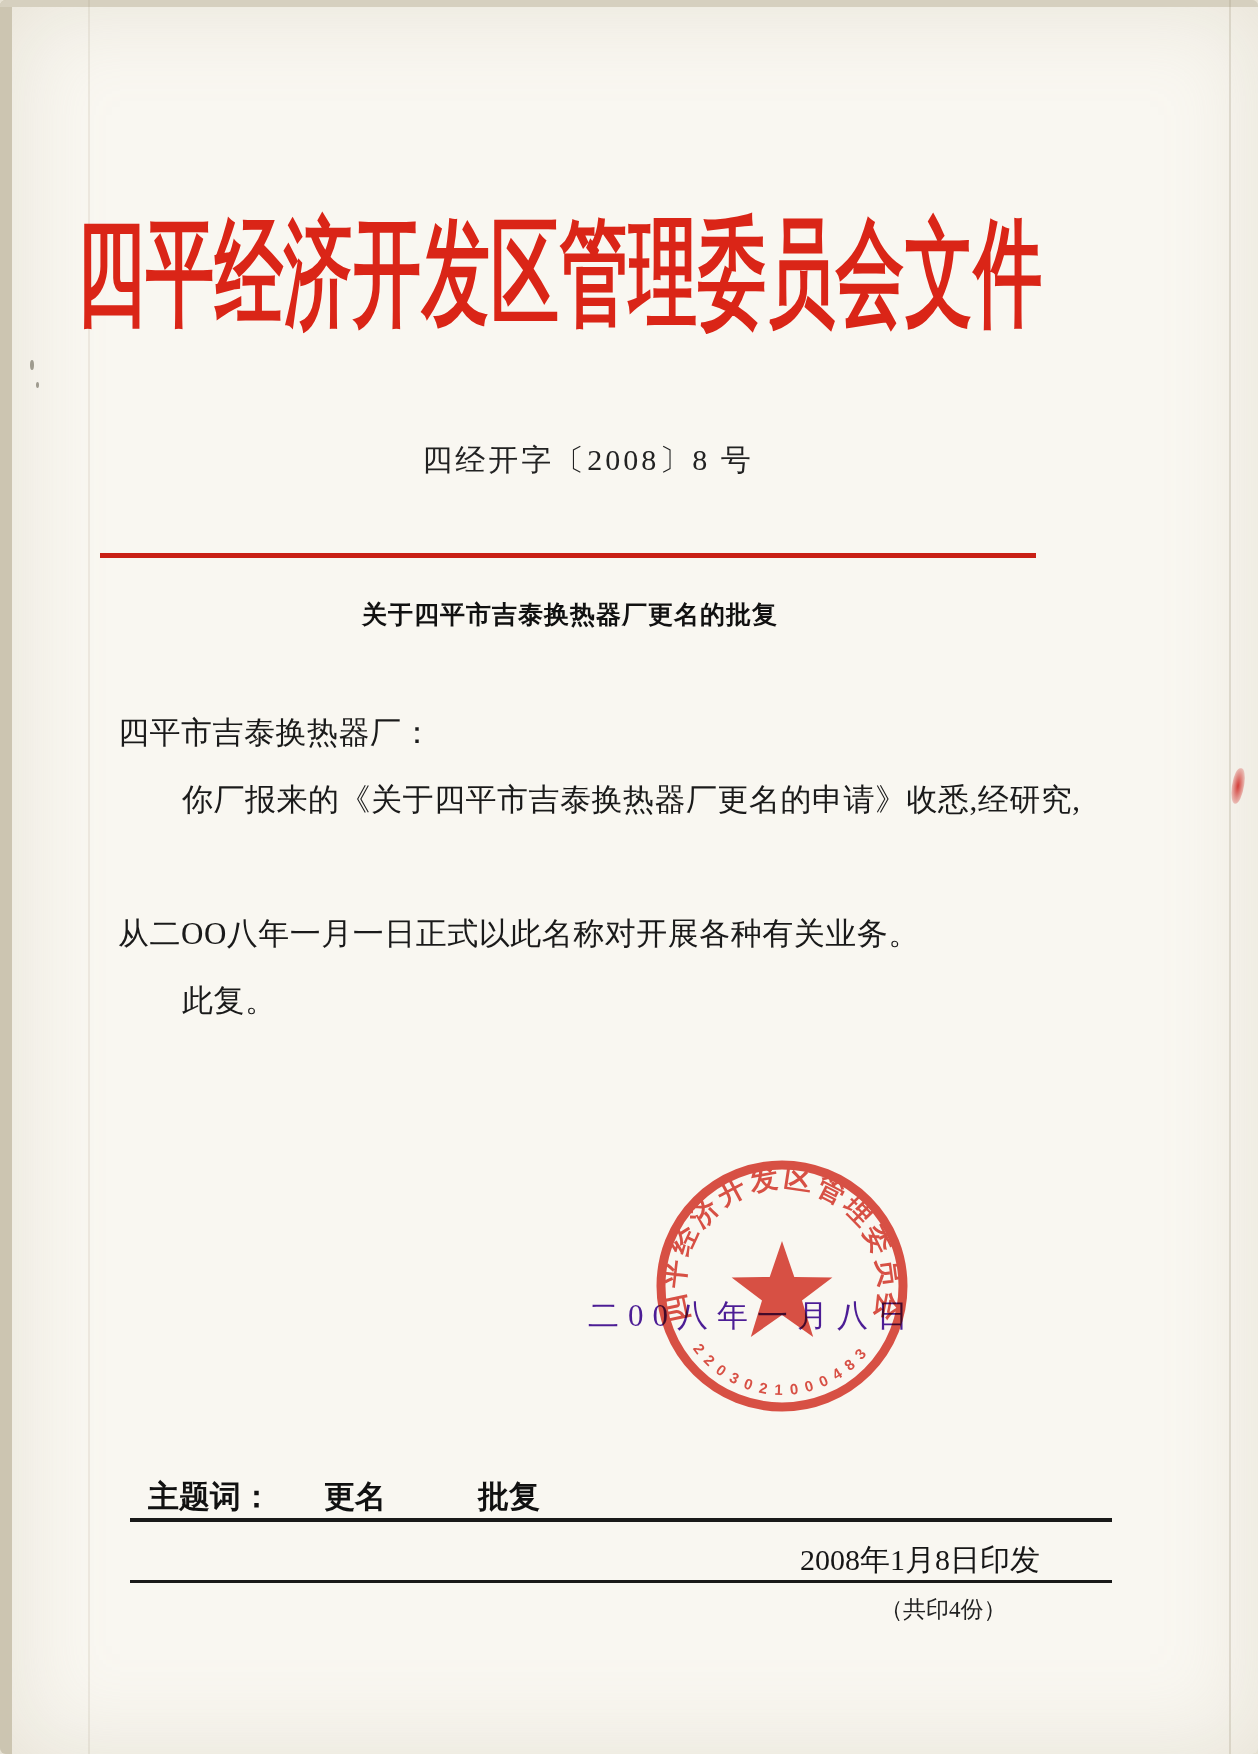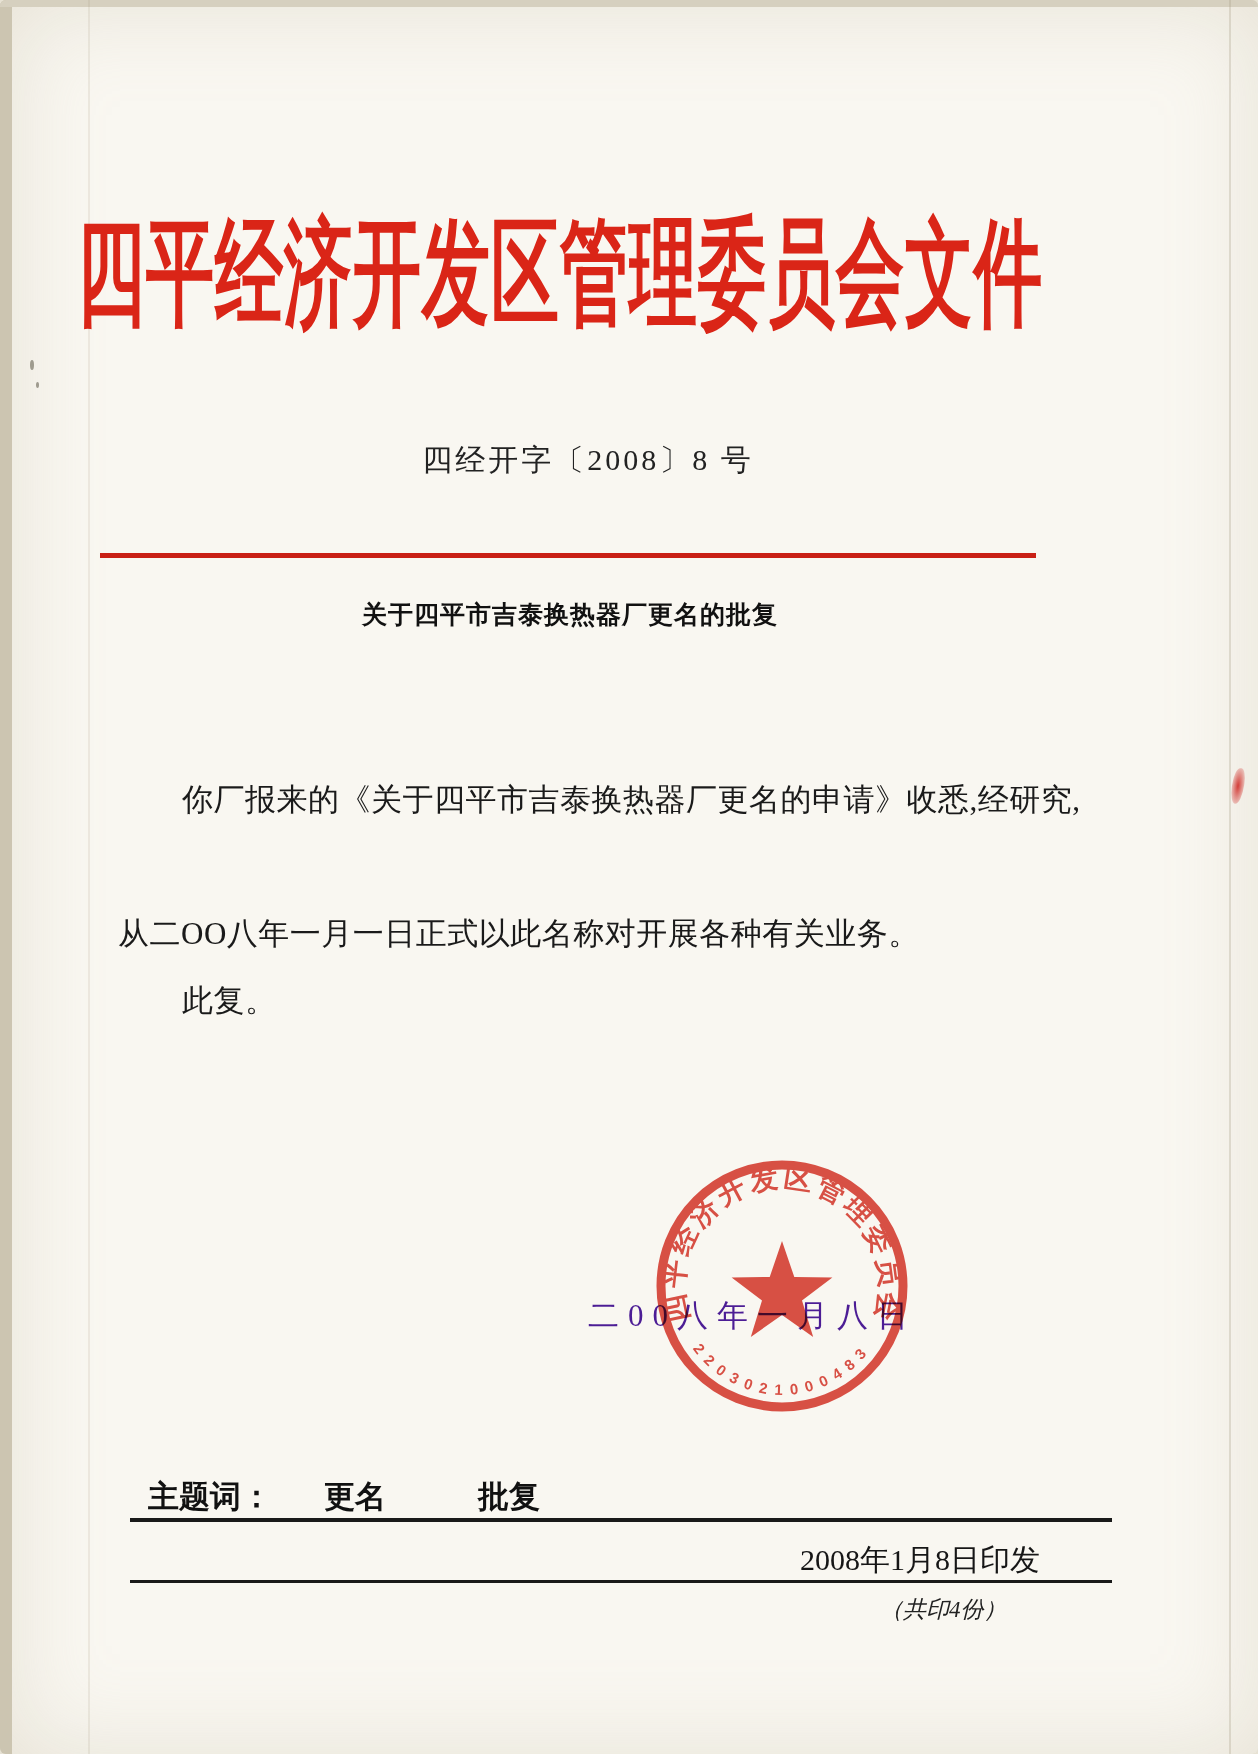--- a/index.html
+++ b/index.html
@@ -64,21 +64,21 @@
   }
   .subject-row .kw1 { margin-left:52px; }
   .subject-row .kw2 { margin-left:92px; }
 
   .black-rule { position:absolute; left:130px; width:982px; height:4px; background:#1a1a1a; }
   .rule-1 { top:1518px; }
   .rule-2 { top:1580px; height:3px; }
 
   .issuer { position:absolute; left:148px; top:1540px; font-size:30px; letter-spacing:1px; color:#161616; white-space:nowrap; }
   .print-date { position:absolute; left:800px; top:1540px; font-size:30px; color:#161616; white-space:nowrap; }
-  .copies { position:absolute; left:880px; top:1594px; font-size:23px; color:#222; white-space:nowrap;font-style:italic; }
+  .copies { position:absolute; left:880px; top:1594px; font-size:23px; color:#222; white-space:nowrap; }
 </style>
 </head>
 <body>
 
 <div class="page">
   <div class="paper"></div>
   <div class="scan-edge-left"></div>
   <div class="scan-edge-top"></div>
   <div class="fold-line" style="left:88px; opacity:.55;"></div>
   <div class="fold-line" style="left:1229px;"></div>
@@ -86,20 +86,21 @@
   <div class="speck" style="left:36px; top:382px; width:3px; height:6px;"></div>
 
   <div class="header-title">四平经济开发区管理委员会文件</div>
 
   <div class="doc-number">四经开字〔2008〕8 号</div>
 
   <div class="red-rule"></div>
 
   <div class="doc-title">关于四平市吉泰换热器厂更名的批复</div>
 
+  <div class="body-line salutation">四平市吉泰换热器厂：</div>
   <div class="body-line bl1">你厂报来的《关于四平市吉泰换热器厂更名的申请》收悉,经研究,</div>
   <div class="body-line bl3">从二OO八年一月一日正式以此名称对开展各种有关业务。</div>
   <div class="body-line bl4">此复。</div>
 
   <div class="red-smudge"></div>
 
   <div class="issue-date">二00八年一月八日</div>
 
   <svg class="seal" width="264" height="264" viewBox="0 0 264 264">
     <circle cx="132" cy="132" r="121" fill="none" stroke="#d8352a" stroke-width="9"></circle>

